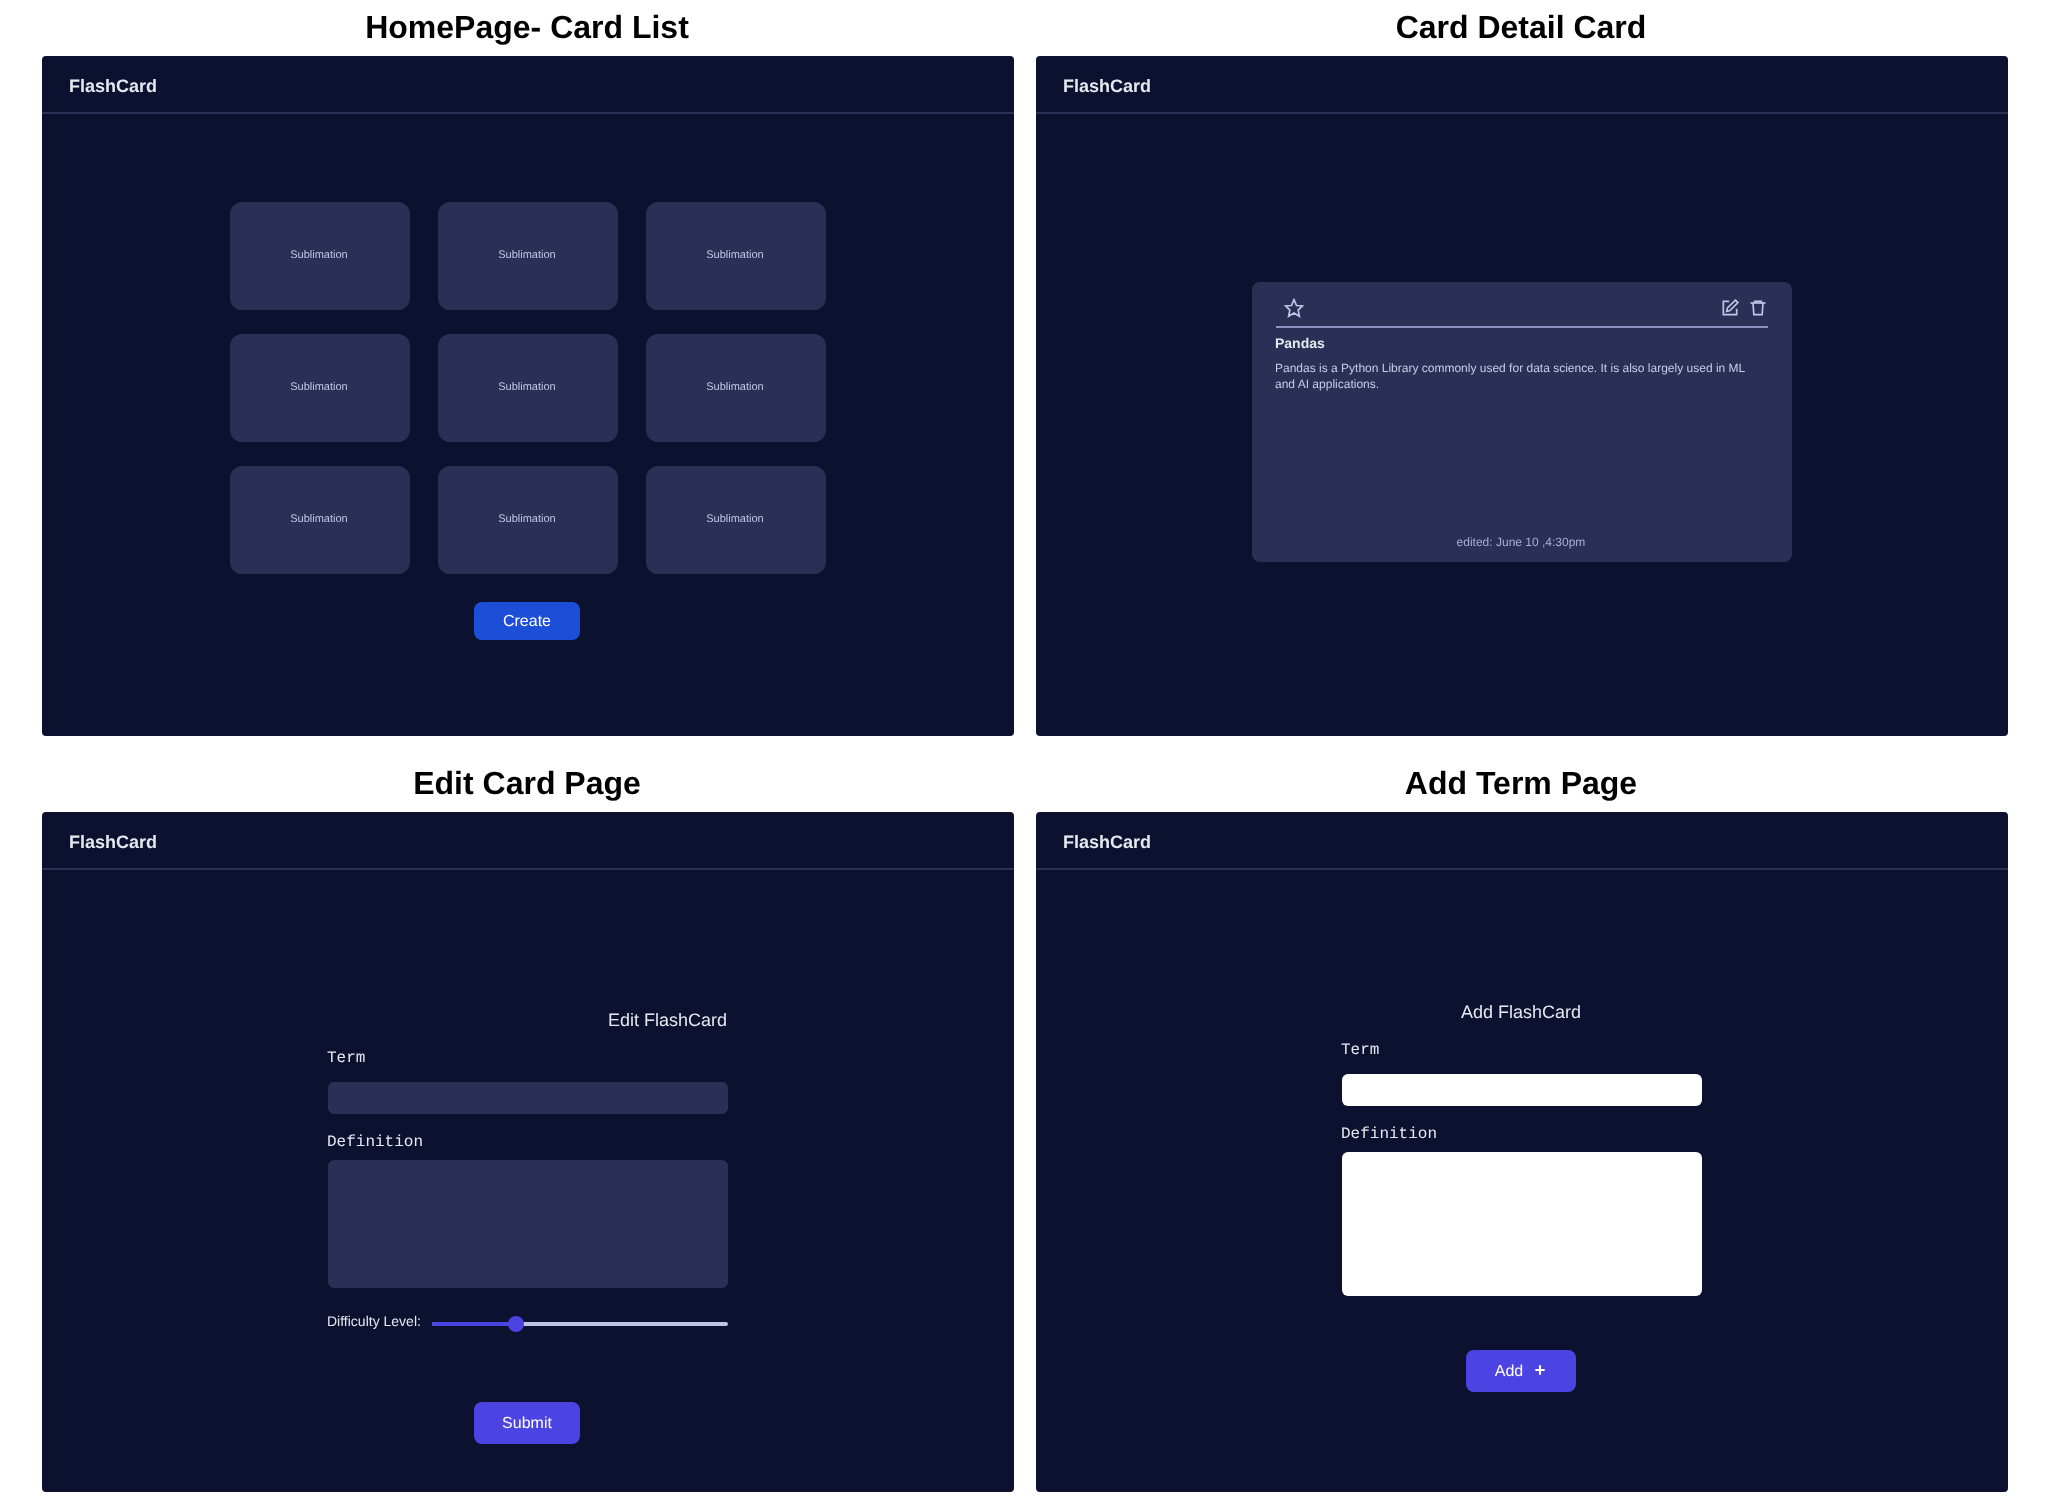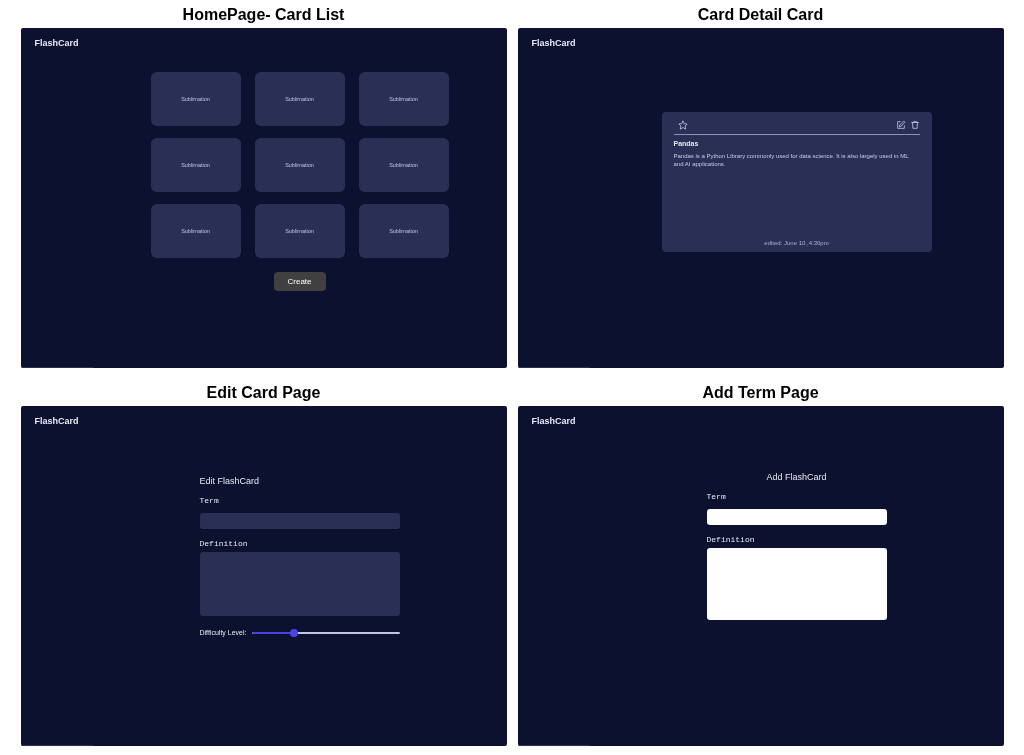--- a/index.html
+++ b/index.html
@@ -26,21 +26,21 @@
   }
   .screen {
     width: 486px;
     height: 340px;
     background: #0c1130;
     border-radius: 2px;
     position: relative;
     color: #e6e8f0;
     overflow: hidden;
     display: flex;
-    flex-direction: row;
+    flex-direction: column;
   }
   .topbar {
     padding: 10px 14px 8px 14px;
     border-bottom: 1px solid #2a3055;
     font-size: 9px;
     font-weight: 700;
     color: #e6e8f0;
   }
   .screen-body {
     flex: 1;
@@ -61,21 +61,21 @@
     display: flex;
     align-items: center;
     justify-content: center;
     font-size: 5.5px;
     color: #bfc5e6;
     cursor: pointer;
   }
   .create-btn {
     margin: 14px auto 0 auto;
     display: block;
-    background: #404040;
+    background: #1d4ed8;
     color: #fff;
     border: none;
     border-radius: 4px;
     padding: 5px 14px;
     font-size: 8px;
     cursor: pointer;
   }
   
   .detail-card {
     position: absolute;
@@ -104,21 +104,21 @@
   .detail-body { font-size: 6px; color: #c7cce8; line-height: 1.4; flex: 1; }
   .detail-footer { text-align: center; font-size: 6px; color: #a7aed8; }
   
   .form-wrap {
     position: absolute;
     left: 50%;
     transform: translateX(-50%);
     width: 200px;
   }
   .edit-wrap { top: 70px; }
-  .form-heading { font-size: 9px; color: #e6e8f0; margin-bottom: 10px; }
+  .form-heading { font-size: 9px; color: #e6e8f0; margin-bottom: 10px; text-align: right; }
   .form-heading.center { text-align: center; }
   .label { font-size: 8px; color: #e6e8f0; margin-bottom: 4px; display: block; font-family: Liberation Mono, monospace; }
   .text-input {
     width: 100%;
     height: 16px;
     background: #2a3055;
     border: none;
     border-radius: 3px;
     margin-bottom: 10px;
     color: #fff;
@@ -265,34 +265,47 @@
           <label class="label">Definition</label>
           <textarea class="textarea" style=""></textarea>
           <div class="diff-row">
             <span>Difficulty Level:</span>
             <div class="slider">
               <div class="slider-track"></div>
               <div class="slider-fill"></div>
               <div class="slider-thumb"></div>
             </div>
           </div>
+          <div class="btn-center">
+            <button class="submit-btn">Submit</button>
+          </div>
         </div>
       </div>
     </div>
   </div>
 
   <div class="cell">
     <div class="cell-title">Add Term Page</div>
     <div class="screen">
       <div class="topbar">FlashCard</div>
       <div class="screen-body">
         <div class="form-wrap add-wrap">
           <div class="form-heading center">Add FlashCard</div>
           <label class="label">Term</label>
           <input class="text-input light" style="">
           <label class="label">Definition</label>
           <textarea class="textarea light" style=""></textarea>
+          <div class="btn-center tight">
+            <button class="add-btn">
+              <span>Add</span>
+              <span class="plus-ic">
+                <svg viewBox="0 0 24 24" fill="none" stroke="currentColor" stroke-width="3">
+                    <path d="M12 5v14M5 12h14"></path>
+                  </svg>
+              </span>
+            </button>
+          </div>
         </div>
       </div>
     </div>
   </div>
 
 </div>
 
 </body></html>

